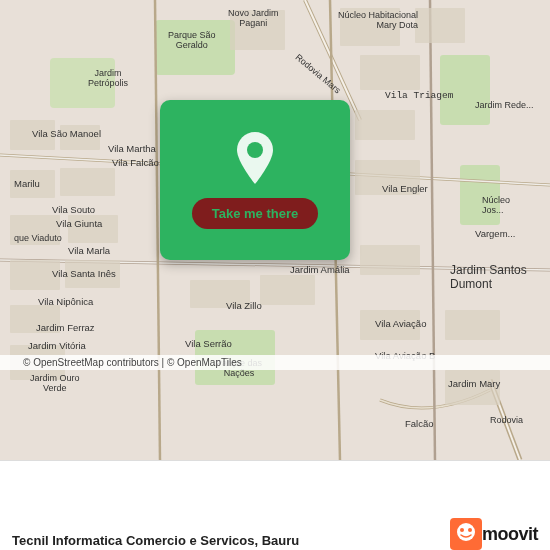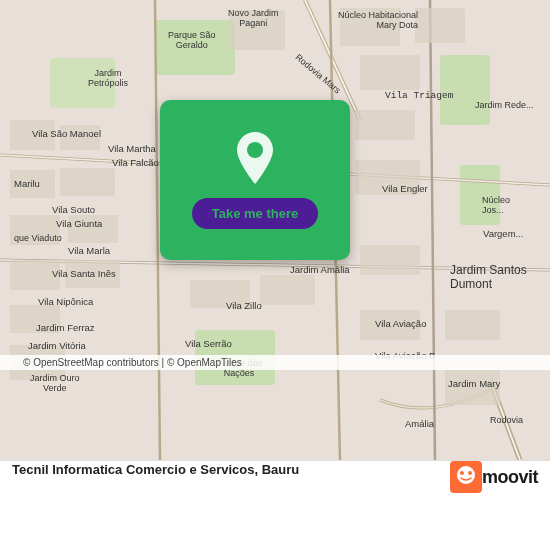--- a/index.html
+++ b/index.html
@@ -27,21 +27,21 @@
       top: 0; left: 0;
     }
 
     
     #footer {
       width: 550px;
       height: 90px;
       background: #ffffff;
       border-top: 1px solid #ddd;
       display: flex;
-      align-items: flex-start;
+      align-items: flex-end;
       padding: 0 12px;
       justify-content: space-between;
     }
 
     #footer-text {
       flex: 1;
     }
 
     #footer-title {
       font-size: 13px;
@@ -97,21 +97,21 @@
       box-shadow: 0 4px 12px rgba(0,0,0,0.3);
     }
 
     
     .pin-icon {
       width: 44px;
       height: 52px;
     }
 
     #take-me-btn {
-      background: #4c1d95;
+      background: #7f1d1d;
       color: #2db360;
       border: none;
       border-radius: 20px;
       padding: 8px 20px;
       font-size: 13px;
       font-weight: 700;
       cursor: pointer;
       white-space: nowrap;
     }
 
@@ -199,35 +199,35 @@
   <div class="map-label" style="top:128px;left:32px;">Vila São Manoel</div>
   <div class="map-label" style="top:143px;left:108px;">Vila Martha</div>
   <div class="map-label" style="top:157px;left:112px;">Vila Falcão</div>
   <div class="map-label" style="top:178px;left:14px;">Marilu</div>
   <div class="map-label" style="top:183px;left:382px;">Vila Engler</div>
   <div class="map-label" style="top:204px;left:52px;">Vila Souto</div>
   <div class="map-label" style="top:218px;left:56px;">Vila Giunta</div>
   <div class="map-label" style="top:195px;left:482px;font-size:9px;">Núcleo<br>Jos...</div>
   <div class="map-label" style="top:233px;left:14px;font-size:9px;">que Viaduto</div>
   <div class="map-label" style="top:245px;left:68px;">Vila Marla</div>
-  <div class="map-label" style="top:228px;left:475px;margin-left:8px;">Vargem...</div>
+  <div class="map-label" style="top:228px;left:475px;">Vargem...</div>
   <div class="map-label" style="top:268px;left:52px;">Vila Santa Inês</div>
   <div class="map-label" style="top:264px;left:290px;">Jardim Amália</div>
   <div class="map-label" style="top:263px;left:450px;font-size:12px;">Jardim Santos<br>Dumont</div>
   <div class="map-label" style="top:296px;left:38px;">Vila Nipônica</div>
   <div class="map-label" style="top:300px;left:226px;">Vila Zillo</div>
   <div class="map-label" style="top:322px;left:36px;">Jardim Ferraz</div>
   <div class="map-label" style="top:318px;left:375px;">Vila Aviação</div>
   <div class="map-label" style="top:338px;left:185px;">Vila Serrão</div>
   <div class="map-label" style="top:340px;left:28px;">Jardim Vitória</div>
   <div class="map-label" style="top:350px;left:375px;">Vila Aviação B</div>
   <div class="map-label" style="top:358px;left:216px;text-align:center;font-size:9px;">Parque das<br>Nações</div>
   <div class="map-label" style="top:373px;left:30px;font-size:9px;text-align:center;">Jardim Ouro<br>Verde</div>
   <div class="map-label" style="top:378px;left:448px;">Jardim Mary</div>
-  <div class="map-label" style="top:418px;left:405px;">Amália</div>
+  <div class="map-label" style="top:418px;left:405px;">Falcão</div>
   <div class="map-label" style="top:52px;left:300px;font-size:9px;transform:rotate(40deg);transform-origin:top left;">Rodovia Mars</div>
   <div class="map-label" style="top:415px;left:490px;font-size:9px;">Rodovia</div>
 
   <div id="attribution">
     <span>© OpenStreetMap contributors | © OpenMapTiles</span>
   </div>
 
   <div id="card">
 
     <svg class="pin-icon" viewBox="0 0 44 52" fill="none" xmlns="http://www.w3.org/2000/svg">

